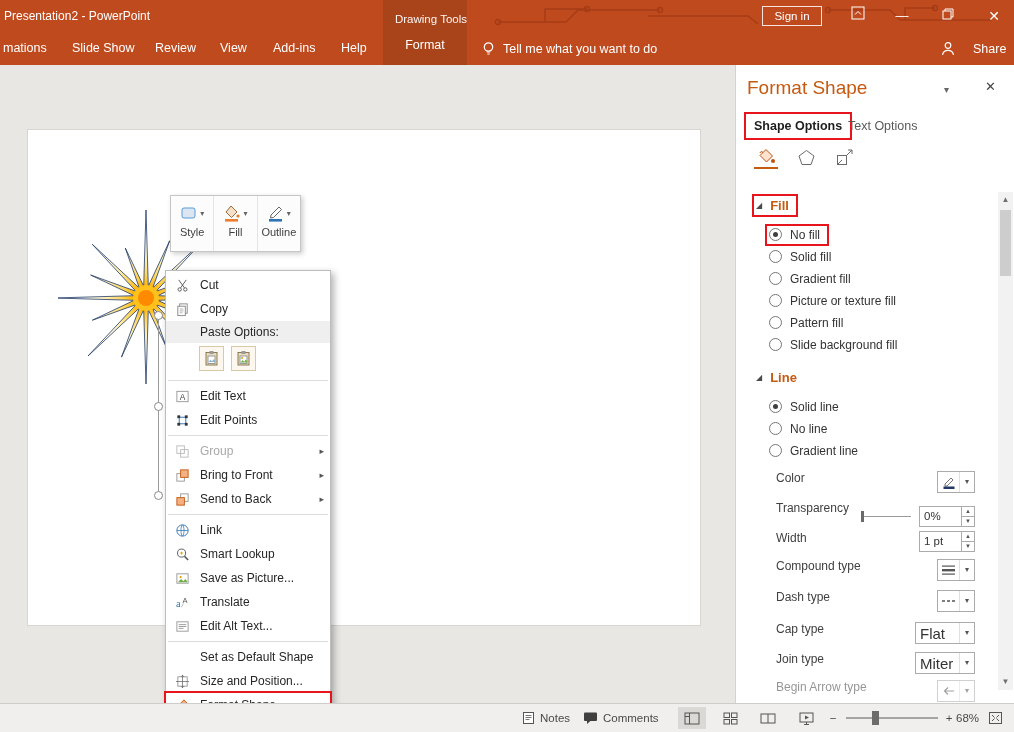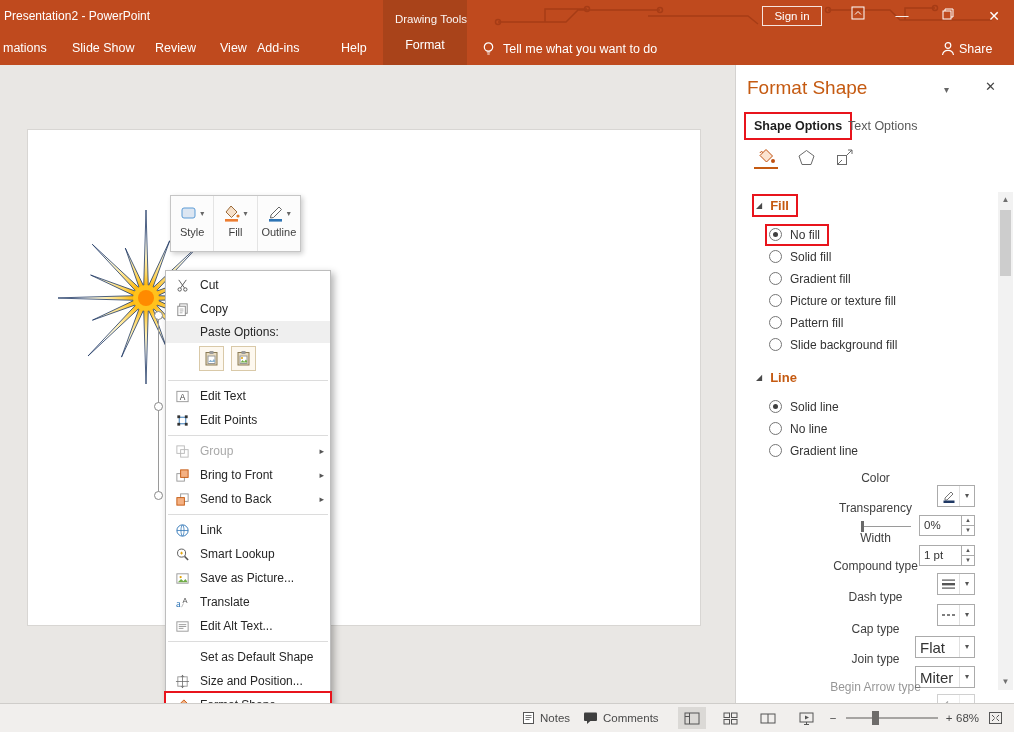--- a/index.html
+++ b/index.html
@@ -15,21 +15,21 @@
   #ribbonopts{left:842px;} #btn-min{left:886px;} #btn-restore{left:932px;} #btn-close{left:978px;font-size:14px;}
 
   #tabsrow{position:absolute;left:0;top:32px;width:1014px;height:33px;background:#bf4a1e;}
   .rtab{position:absolute;top:0;height:33px;line-height:33px;color:#fff;font-size:12.5px;white-space:nowrap;}
 
   #dt-block{position:absolute;left:383px;top:0;width:84px;height:65px;background:#a9431a;z-index:3;text-align:center;}
   #dt-label{color:rgba(255,255,255,.95);font-size:11.5px;margin-top:13px;text-align:right;}
   #tab-format{color:#fff;font-size:12.5px;margin-top:13px;display:inline-block;}
 
   #tellme{position:absolute;left:481px;top:0;height:33px;display:flex;align-items:center;gap:7px;color:#fff;font-size:12.5px;}
-  #share{position:absolute;left:941px;top:0;height:33px;display:flex;align-items:center;gap:4px;color:#fff;font-size:12.5px;}
+  #share{position:absolute;left:941px;top:0;height:33px;display:flex;align-items:center;gap:18px;color:#fff;font-size:12.5px;}
 
   
   #workarea{position:absolute;left:0;top:65px;width:735px;height:638px;background:#e9e7e4;overflow:hidden;}
   #slide-canvas{position:absolute;left:28px;top:65px;width:672px;height:495px;background:#fff;box-shadow:0 0 0 1px #d8d6d3;}
   #starburst{position:absolute;left:58px;top:140px;z-index:5;}
   #sel-line{position:absolute;left:158px;top:250px;width:1px;height:178px;background:#9a9a9a;z-index:6;}
   .handle{position:absolute;width:9px;height:9px;border:1px solid #8a8a8a;border-radius:50%;background:#fff;z-index:7;}
 
   
   #minitoolbar{position:absolute;left:170px;top:130px;width:131px;height:57px;background:#fcfcfc;border:1px solid #c6c6c6;box-shadow:2px 2px 5px rgba(0,0,0,.2);z-index:40;display:flex;}
@@ -68,21 +68,21 @@
   .sec-line{height:24px;display:flex;align-items:center;}
   .sec-hdr{display:inline-flex;align-items:center;gap:8px;padding:2px 7px 2px 2px;}
   .sec-tri{font-size:8px;color:#4a4a4a;}
   .sec-title{font-size:13px;font-weight:bold;color:#c55a11;}
   .opt-line{height:22px;display:flex;align-items:center;}
   .opt-row{display:inline-flex;align-items:center;gap:8px;margin-left:13px;padding:2px 7px 2px 2px;margin-top:13px;}
   .radio{width:13px;height:13px;border:1px solid #767676;border-radius:50%;background:#fff;position:relative;flex:none;}
   .radio.sel::after{content:"";position:absolute;left:3px;top:3px;width:5px;height:5px;border-radius:50%;background:#3f3f3f;}
   .opt-label{font-size:12px;color:#333;}
   .spacer16{height:16px;}
-  .prop-row{display:flex;align-items:center;padding-left:22px;width:221px;margin-left:0;flex-direction:column;}
+  .prop-row{display:flex;padding-left:22px;width:221px;margin-left:0;}
   .prop-label{font-size:12px;color:#404040;white-space:nowrap;}
   .prop-ctl{margin-left:auto;}
   .dd{display:flex;align-items:center;height:22px;border:1px solid #ababab;background:#fff;}
   .dd-38{width:38px;} .dd-60{width:60px;}
   .dd-val{flex:1;font-size:15px;color:#333;padding:0 4px;}
   .dd-ico{flex:1;display:flex;align-items:center;justify-content:center;}
   .dd-arrow{width:15px;text-align:center;font-size:8px;color:#555;border-left:1px solid #e0e0e0;line-height:20px;}
   .spinner{display:flex;height:21px;border:1px solid #ababab;background:#fff;width:56px;}
   .spin-val{flex:1;font-size:11.5px;color:#333;padding:3px 0 0 4px;}
   .spin-btns{width:13px;display:flex;flex-direction:column;border-left:1px solid #ababab;}
@@ -144,21 +144,21 @@
       </svg>
   </span>
   <span class="winbtn" id="btn-close">✕</span>
 </div>
 
 <div id="tabsrow">
   <span class="rtab" style="left:3px">mations</span>
   <span class="rtab" style="left:72px">Slide Show</span>
   <span class="rtab" style="left:155px">Review</span>
   <span class="rtab" style="left:220px">View</span>
-  <span class="rtab" style="left:257px">Add-ins</span>
+  <span class="rtab" style="left:273px">Add-ins</span>
   <span class="rtab" style="left:341px">Help</span>
 
   <div id="tellme">
     <svg width="15" height="16" viewBox="0 0 15 16">
       <circle cx="7.5" cy="6" r="4.2" fill="none" stroke="#fff" stroke-width="1.2"></circle>
       <path d="M5.8 11h3.4M6.3 13h2.4" stroke="#fff" stroke-width="1.2"></path>
     </svg>
     <span>Tell me what you want to do</span>
   </div>
 

